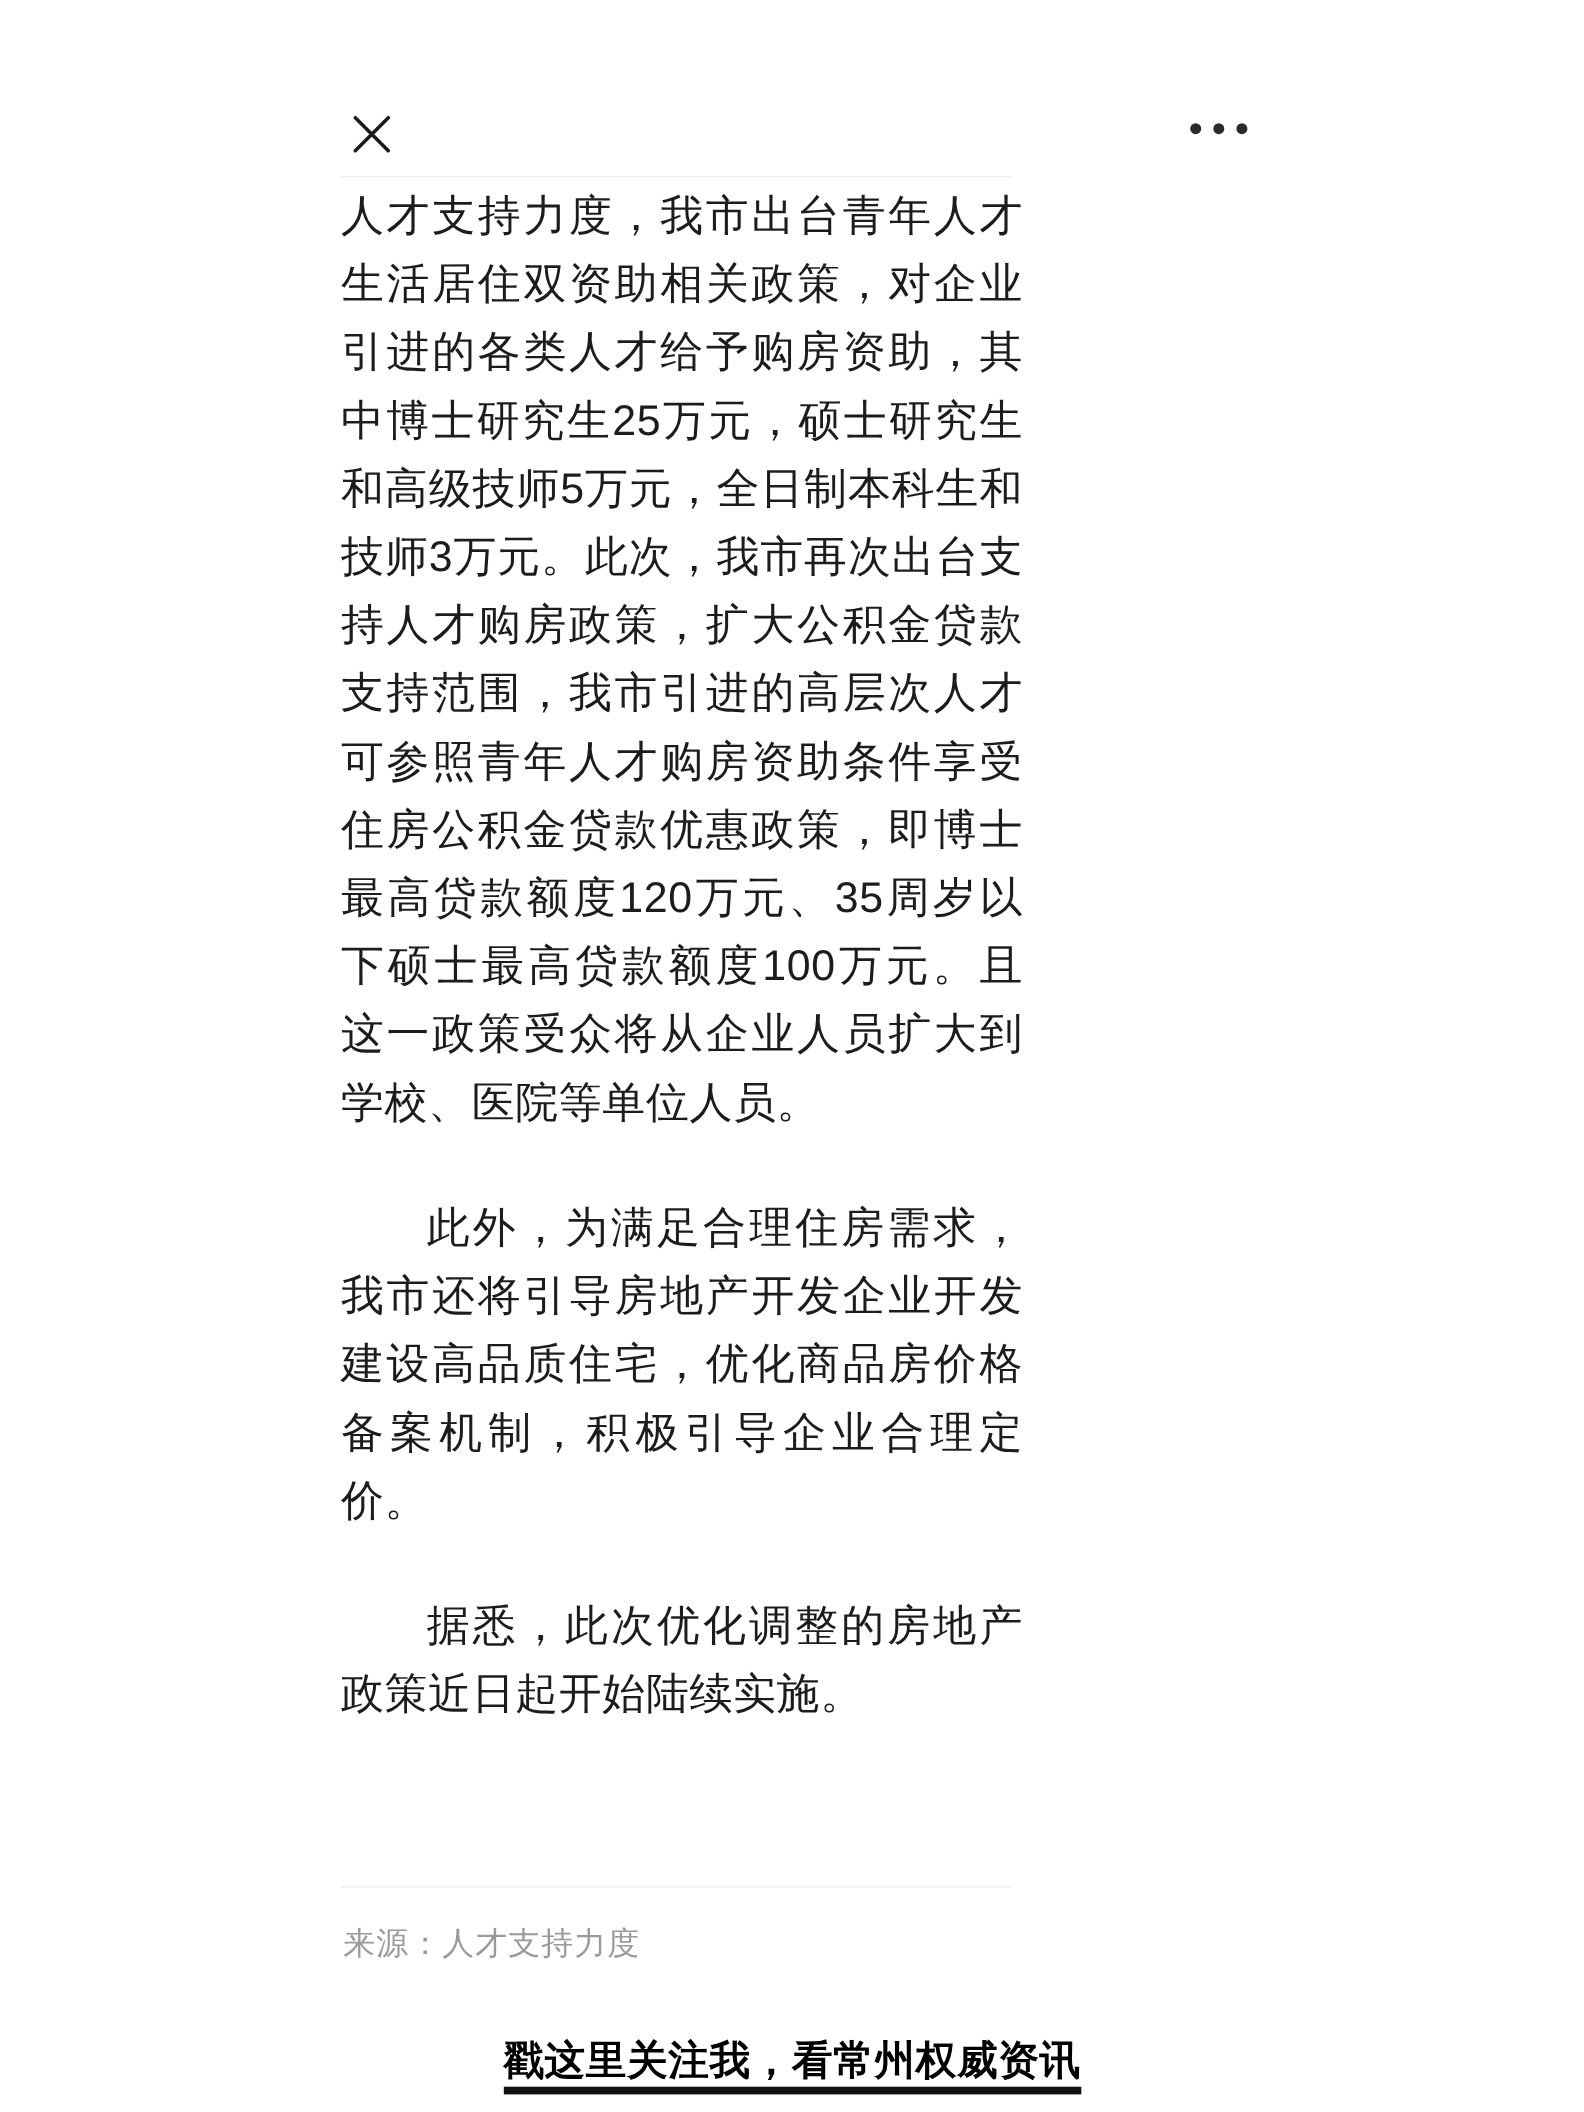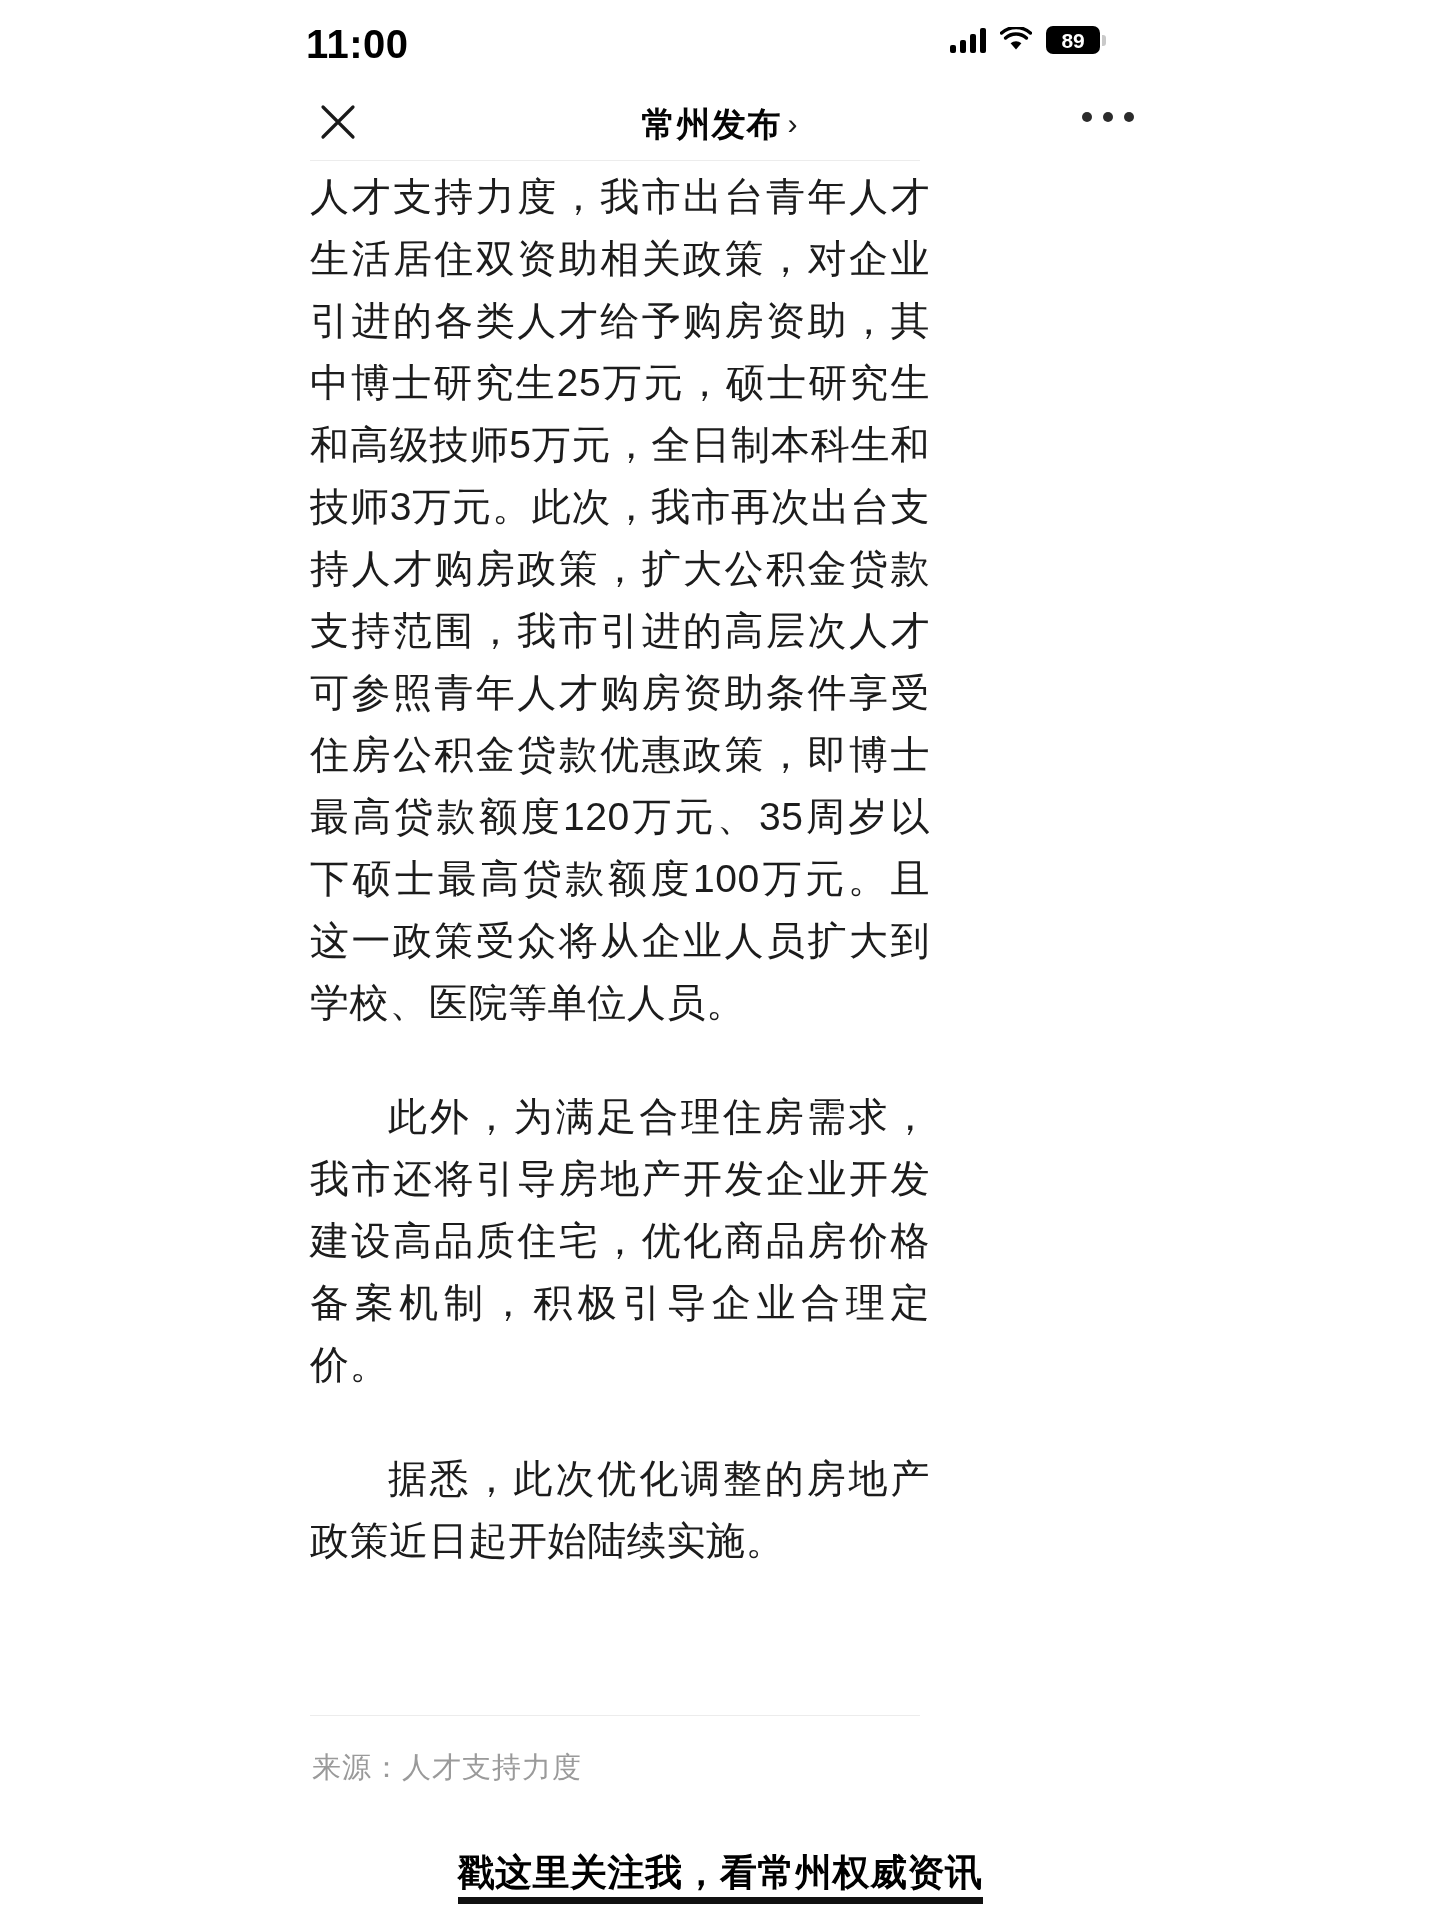--- a/index.html
+++ b/index.html
@@ -219,52 +219,26 @@
     text-decoration: none;
     border-bottom: 7px solid #111;
     padding-bottom: 4px;
   }
 </style>
 </head>
 <body>
 
 <div class="phone">
 
-  <div class="status-bar">
-    <div class="status-time">11:00</div>
-
-    <div class="status-right">
-      <div class="signal-bars">
-        <i></i>
-          <i></i>
-          <i></i>
-          <i></i>
-      </div>
-
-      <svg class="wifi-icon" viewBox="0 0 32 26">
-        <path d="M16 22.5 L10.6 16.2 a8.4 8.4 0 0 1 10.8 0 Z" fill="#000"></path>
-        <path d="M5.6 11.0 a15.6 15.6 0 0 1 20.8 0" stroke="#000" stroke-width="3.4" fill="none" stroke-linecap="round"></path>
-        <path d="M1.6 6.0 a21.6 21.6 0 0 1 28.8 0" stroke="#000" stroke-width="3.4" fill="none" stroke-linecap="round"></path>
-      </svg>
-
-      <div class="battery">
-        <span class="battery-level">89</span>
-      </div>
-    </div>
-  </div>
 
   <div class="nav-bar">
     <svg class="nav-close" viewBox="0 0 44 44">
       <path d="M7 7 L37 37 M37 7 L7 37" stroke="#1a1a1a" stroke-width="3.2" stroke-linecap="round"></path>
     </svg>
 
-    <div class="nav-title">
-      <span>常州发布</span>
-      <span class="nav-chev">›</span>
-    </div>
 
     <div class="nav-more">
       <span></span>
         <span></span>
         <span></span>
     </div>
   </div>
 
   <div class="top-rule"></div>
 

